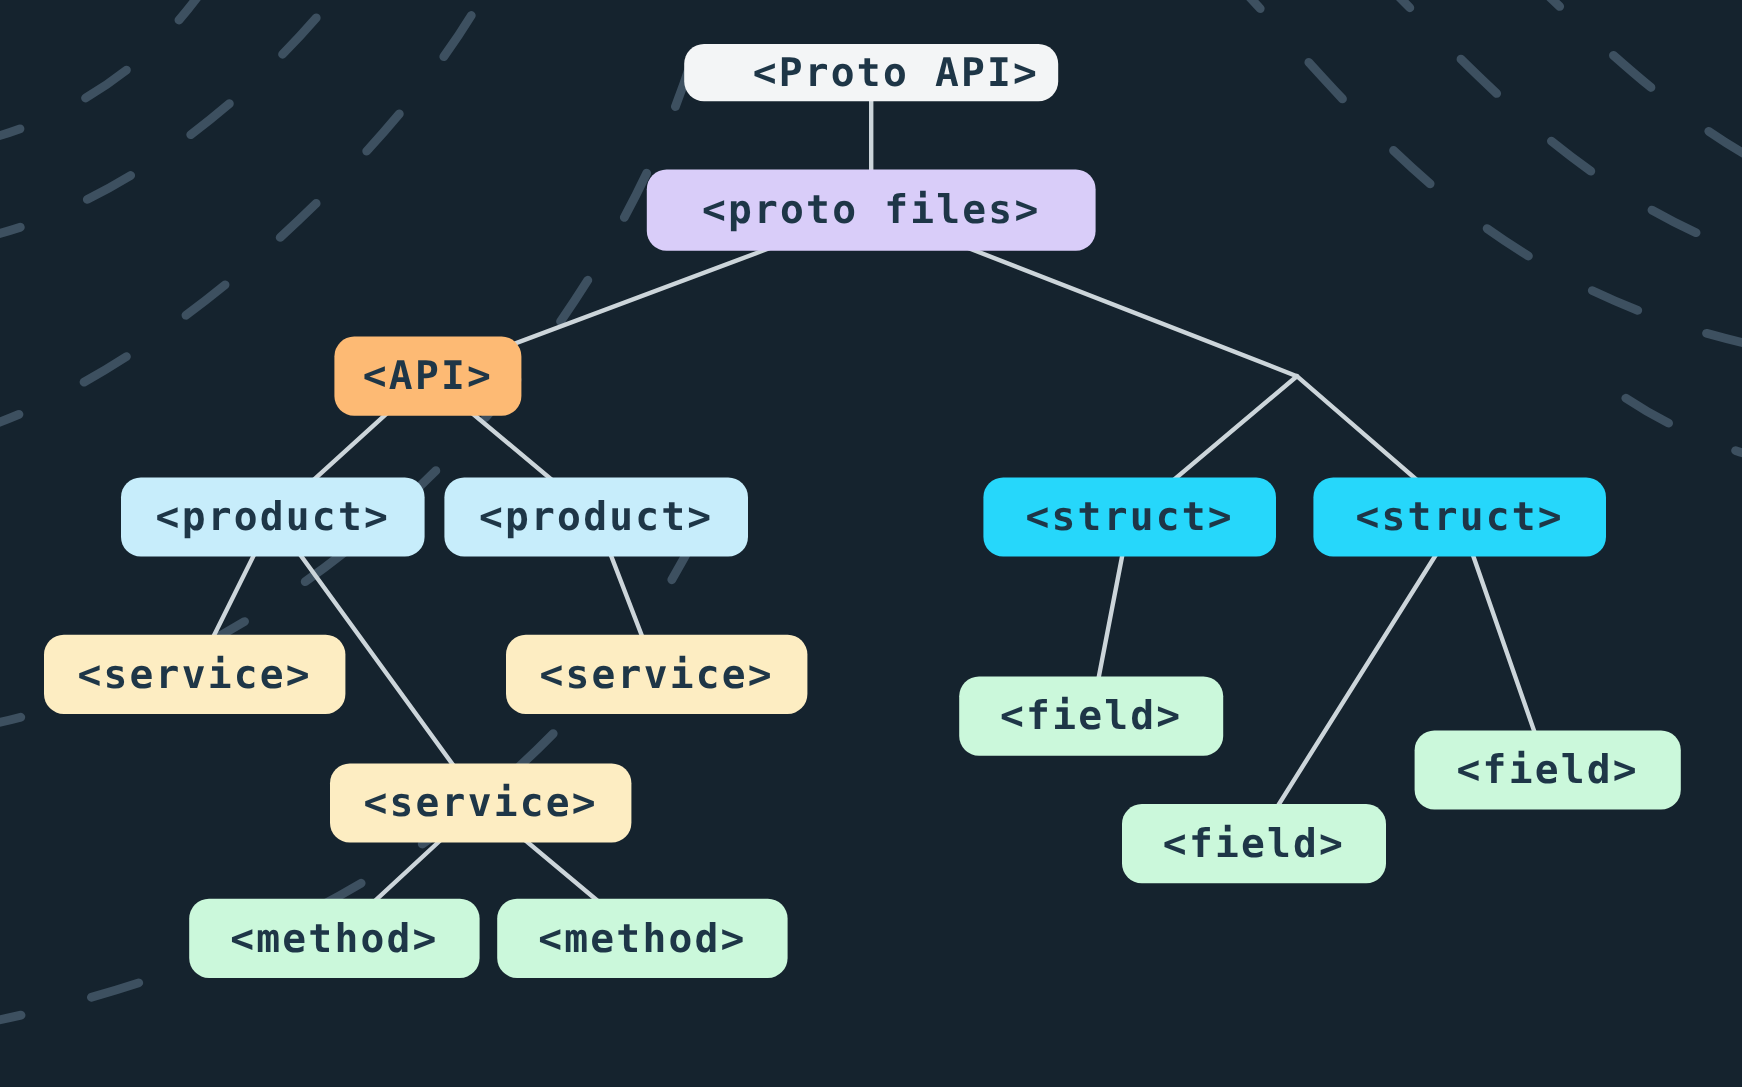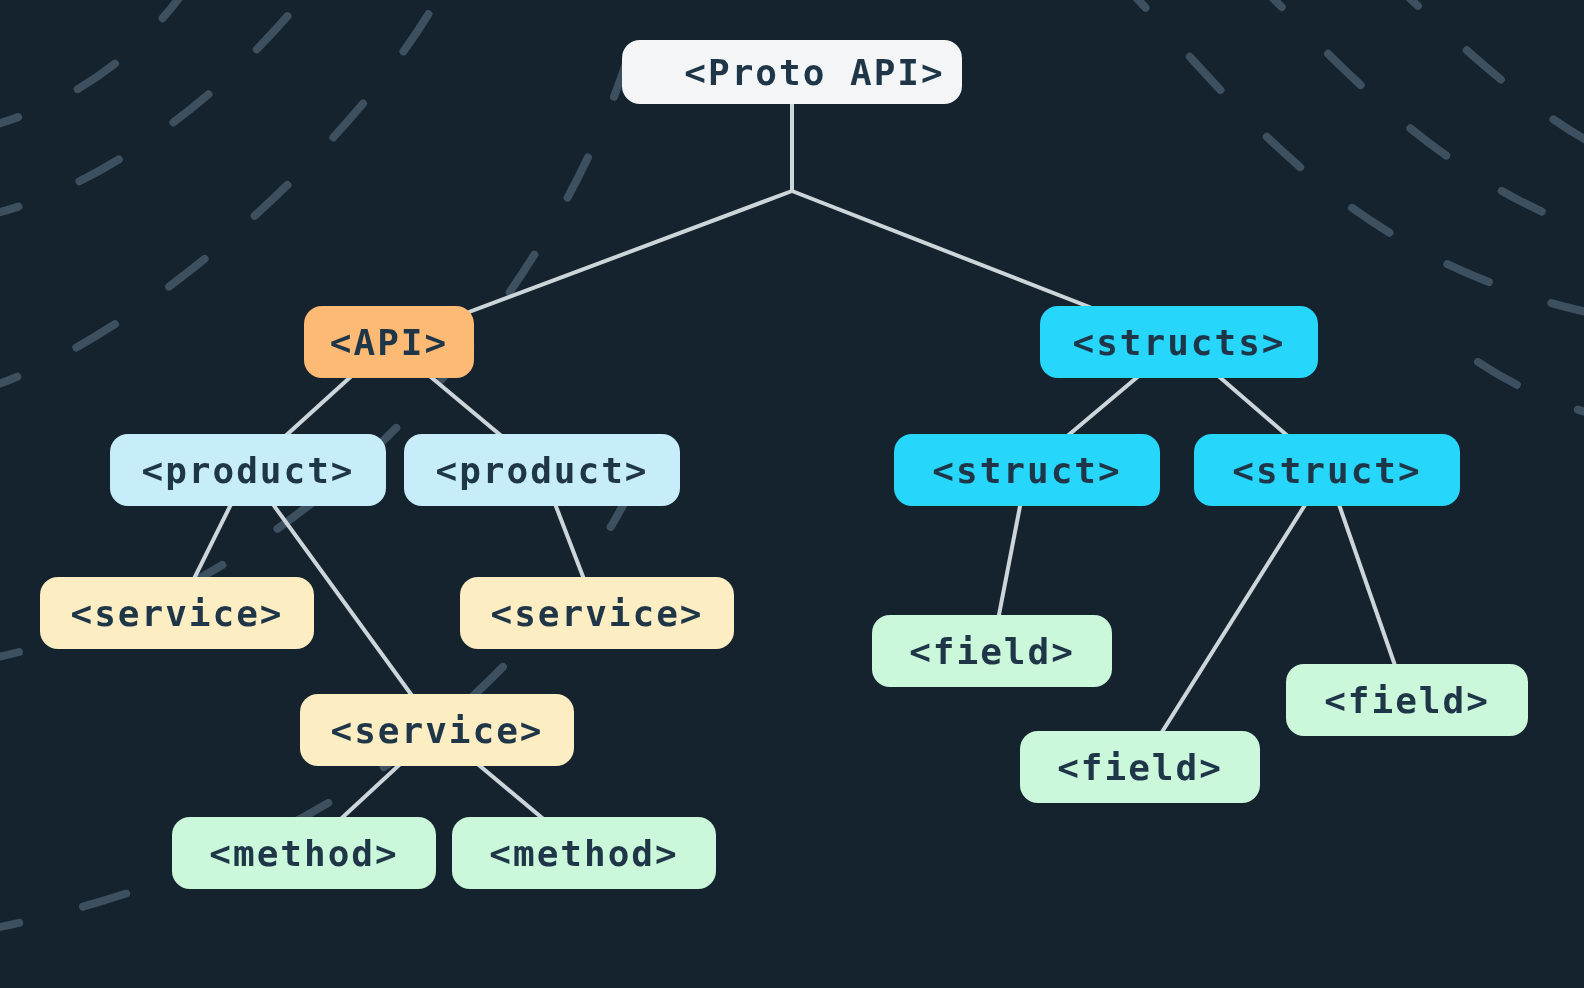--- a/index.html
+++ b/index.html
@@ -84,23 +84,23 @@
       <line x1="437" y1="730" x2="304" y2="853" class="edge-line" stroke="#ccd5da"></line>
       <line x1="437" y1="730" x2="584" y2="853" class="edge-line" stroke="#ccd5da"></line>
       <line x1="1179" y1="342" x2="1027" y2="470" class="edge-line" stroke="#ccd5da"></line>
       <line x1="1179" y1="342" x2="1327" y2="470" class="edge-line" stroke="#ccd5da"></line>
       <line x1="1027" y1="470" x2="992" y2="651" class="edge-line" stroke="#ccd5da"></line>
       <line x1="1327" y1="470" x2="1140" y2="767" class="edge-line" stroke="#ccd5da"></line>
       <line x1="1327" y1="470" x2="1407" y2="700" class="edge-line" stroke="#ccd5da"></line>
     </svg>
 
   <div id="nodes">
-      <div class="node" style="left: 622px; top: 40px; width: 340px; height: 64px; background: rgb(243, 245, 246); color: rgb(30, 54, 71); padding-left: 45px;">&lt;Proto API&gt;</div>
+      <div class="node" style="left: 622px; top: 40px; width: 340px; height: 52px; background: rgb(243, 245, 246); color: rgb(30, 54, 71); padding-left: 45px;">&lt;Proto API&gt;</div>
+      <div class="node" style="left: 588px; top: 154px; width: 408px; height: 74px; background: rgb(217, 205, 249); color: rgb(30, 54, 71);">&lt;proto files&gt;</div>
       <div class="node" style="left: 304px; top: 306px; width: 170px; height: 72px; background: #fdba74; color: rgb(30, 54, 71);">&lt;API&gt;</div>
-      <div class="node" style="left: 1040px; top: 306px; width: 278px; height: 72px; background: rgb(38, 215, 251); color: rgb(30, 54, 71);">&lt;structs&gt;</div>
       <div class="node" style="left: 110px; top: 434px; width: 276px; height: 72px; background: rgb(199, 237, 251); color: rgb(30, 54, 71);">&lt;product&gt;</div>
       <div class="node" style="left: 404px; top: 434px; width: 276px; height: 72px; background: rgb(199, 237, 251); color: rgb(30, 54, 71);">&lt;product&gt;</div>
       <div class="node" style="left: 894px; top: 434px; width: 266px; height: 72px; background: rgb(38, 215, 251); color: rgb(30, 54, 71);">&lt;struct&gt;</div>
       <div class="node" style="left: 1194px; top: 434px; width: 266px; height: 72px; background: rgb(38, 215, 251); color: rgb(30, 54, 71);">&lt;struct&gt;</div>
       <div class="node" style="left: 40px; top: 577px; width: 274px; height: 72px; background: rgb(253, 237, 194); color: rgb(30, 54, 71);">&lt;service&gt;</div>
       <div class="node" style="left: 460px; top: 577px; width: 274px; height: 72px; background: rgb(253, 237, 194); color: rgb(30, 54, 71);">&lt;service&gt;</div>
       <div class="node" style="left: 300px; top: 694px; width: 274px; height: 72px; background: rgb(253, 237, 194); color: rgb(30, 54, 71);">&lt;service&gt;</div>
       <div class="node" style="left: 172px; top: 817px; width: 264px; height: 72px; background: rgb(203, 248, 219); color: rgb(30, 54, 71);">&lt;method&gt;</div>
       <div class="node" style="left: 452px; top: 817px; width: 264px; height: 72px; background: rgb(203, 248, 219); color: rgb(30, 54, 71);">&lt;method&gt;</div>
       <div class="node" style="left: 872px; top: 615px; width: 240px; height: 72px; background: rgb(203, 248, 219); color: rgb(30, 54, 71);">&lt;field&gt;</div>

